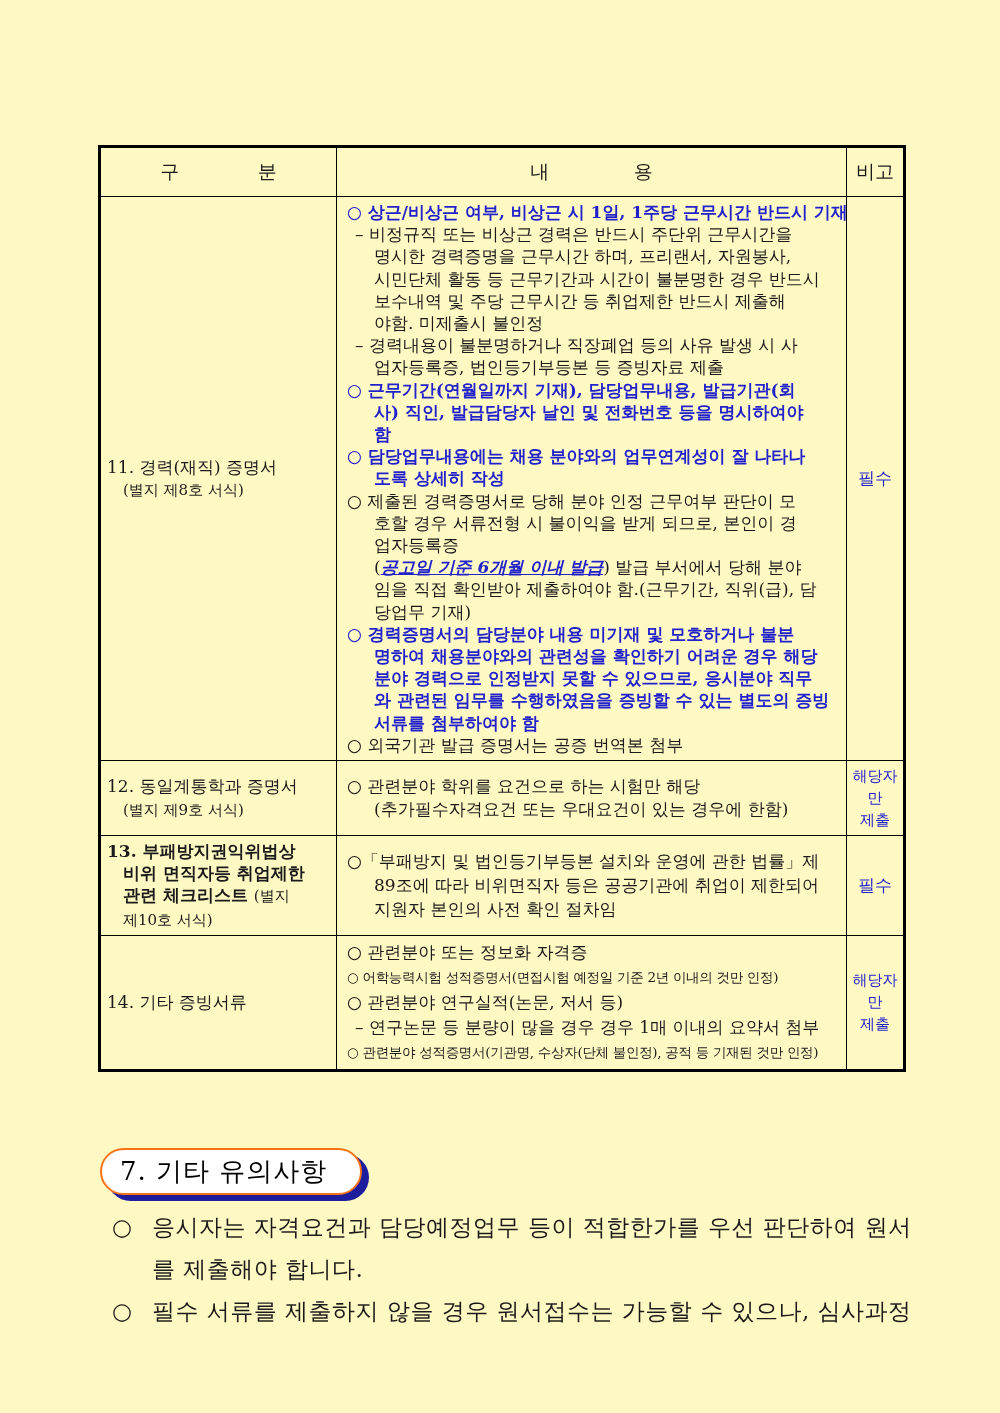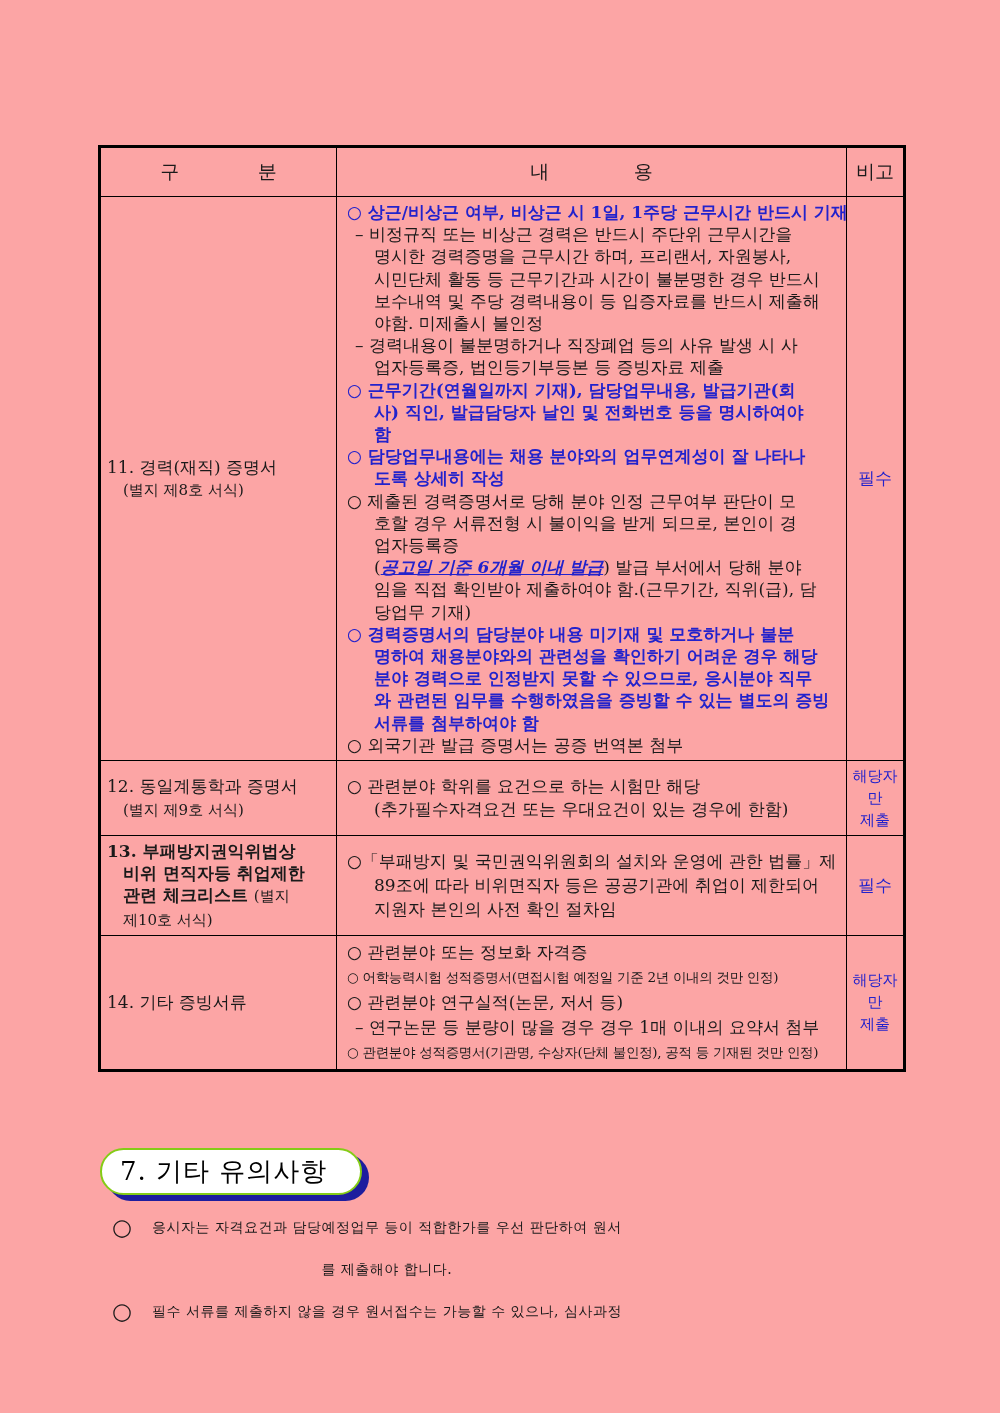--- a/index.html
+++ b/index.html
@@ -1,17 +1,17 @@
 <!DOCTYPE html>
 <html><head>
 <meta charset="utf-8">
 <style>
   :root{ --blue:#2222cc; --navy:#1d1d9e; --ink:#1a1a1a; }
   html,body{margin:0;padding:0;background:#fff;}
-  .page{position:relative;width:1000px;height:1413px;background:#fca5a5;overflow:hidden;
+  .page{position:relative;width:1000px;height:1413px;background:#fef9c3;overflow:hidden;
         font-family:"DejaVu Serif","Liberation Serif",serif;color:var(--ink);}
 
   
   table.req{position:absolute;left:98px;top:145px;width:805px;border-collapse:collapse;
             table-layout:fixed;border:3px solid #000;}
   table.req th, table.req td{border:1px solid #000;}
   thead th{height:46px;font-size:19px;font-weight:normal;text-align:center;white-space:pre;}
   td{vertical-align:middle;}
   td.cat{padding:4px 2px;font-size:17px;}
   td.cont{padding:4px 2px 4px 0;font-size:17px;}
@@ -29,30 +29,30 @@
   .st-b{color:var(--ink);font-weight:bold;}
   .st-u{color:var(--blue);font-weight:bold;}
   .st-uu{color:var(--blue);font-weight:bold;text-decoration:underline;font-style:italic;}
   .st-sm{color:var(--ink);font-size:15px;}
   .st-cond{color:var(--ink);font-size:13.5px;letter-spacing:-0.3px;}
   .st-note{color:var(--blue);}
   .st-notesm{color:var(--blue);font-size:15px;}
 
   
   .section-box{position:absolute;left:100px;top:1148px;width:262px;height:47px;
-               box-sizing:border-box;border:2px solid #84cc16;border-radius:24px;
+               box-sizing:border-box;border:2px solid #f97316;border-radius:24px;
                background:#fff;box-shadow:7px 6px 0 var(--navy);
                display:flex;align-items:center;padding-left:18px;}
   .section-box .title{font-size:26px;color:#000;letter-spacing:1px;}
 
   
   .notices{position:absolute;left:112px;top:1206px;width:830px;}
   .notice{display:flex;align-items:flex-start;}
   .notice .bullet{flex:none;width:40px;font-size:23px;line-height:42px;color:var(--ink);}
-  .notice .ntext{font-size:14px;text-align:center;}
+  .notice .ntext{font-size:23px;}
   .notice .ntext .nline{line-height:42px;letter-spacing:0.5px;}
 </style>
 </head>
 <body>
 
 <div class="page">
 
   <table class="req">
     <colgroup>
       <col style="width:237px">
@@ -70,21 +70,21 @@
         <tr class="row-11">
           <td class="cat">
             <div class="line ind0"><span class="st-n">11. 경력(재직) 증명서</span></div>
             <div class="line ind1"><span class="st-sm">(별지 제8호 서식)</span></div>
           </td>
           <td class="cont">
             <div class="line ind0"><span class="st-u">○ 상근/비상근 여부, 비상근 시 1일, 1주당 근무시간 반드시 기재</span></div>
             <div class="line ind1"><span class="st-n">– 비정규직 또는 비상근 경력은 반드시 주단위 근무시간을</span></div>
             <div class="line ind2"><span class="st-n">명시한 경력증명을 근무시간 하며, 프리랜서, 자원봉사,</span></div>
             <div class="line ind2"><span class="st-n">시민단체 활동 등 근무기간과 시간이 불분명한 경우 반드시</span></div>
-            <div class="line ind2"><span class="st-n">보수내역 및 주당 경력내용이 등 입증자료를 반드시 제출해</span></div>
+            <div class="line ind2"><span class="st-n">보수내역 및 주당 근무시간 등 취업제한 반드시 제출해</span></div>
             <div class="line ind2"><span class="st-n">야함. 미제출시 불인정</span></div>
             <div class="line ind1"><span class="st-n">– 경력내용이 불분명하거나 직장폐업 등의 사유 발생 시 사</span></div>
             <div class="line ind2"><span class="st-n">업자등록증, 법인등기부등본 등 증빙자료 제출</span></div>
             <div class="line ind0"><span class="st-u">○ 근무기간(연월일까지 기재), 담당업무내용, 발급기관(회</span></div>
             <div class="line ind2"><span class="st-u">사) 직인, 발급담당자 날인 및 전화번호 등을 명시하여야</span></div>
             <div class="line ind2"><span class="st-u">함</span></div>
             <div class="line ind0"><span class="st-u">○ 담당업무내용에는 채용 분야와의 업무연계성이 잘 나타나</span></div>
             <div class="line ind2"><span class="st-u">도록 상세히 작성</span></div>
             <div class="line ind0"><span class="st-n">○ 제출된 경력증명서로 당해 분야 인정 근무여부 판단이 모</span></div>
             <div class="line ind2"><span class="st-n">호할 경우 서류전형 시 불이익을 받게 되므로, 본인이 경</span></div>
@@ -118,21 +118,21 @@
           </td>
         </tr>
         <tr class="row-13">
           <td class="cat">
             <div class="line ind0"><span class="st-b">13. 부패방지권익위법상</span></div>
             <div class="line ind1"><span class="st-b">비위 면직자등 취업제한</span></div>
             <div class="line ind1"><span class="st-b">관련 체크리스트 </span><span class="st-sm">(별지</span></div>
             <div class="line ind1"><span class="st-sm">제10호 서식)</span></div>
           </td>
           <td class="cont">
-            <div class="line ind0"><span class="st-n">○「부패방지 및 국민권익위원회의 설치와 운영에 관한 법률」제</span></div>
+            <div class="line ind0"><span class="st-n">○「부패방지 및 법인등기부등본 설치와 운영에 관한 법률」제</span></div>
             <div class="line ind2"><span class="st-n">89조에 따라 비위면직자 등은 공공기관에 취업이 제한되어</span></div>
             <div class="line ind2"><span class="st-n">지원자 본인의 사전 확인 절차임</span></div>
           </td>
           <td class="note">
             <div class="line ind0"><span class="st-note">필수</span></div>
           </td>
         </tr>
         <tr class="row-14">
           <td class="cat">
             <div class="line ind0"><span class="st-n">14. 기타 증빙서류</span></div>

